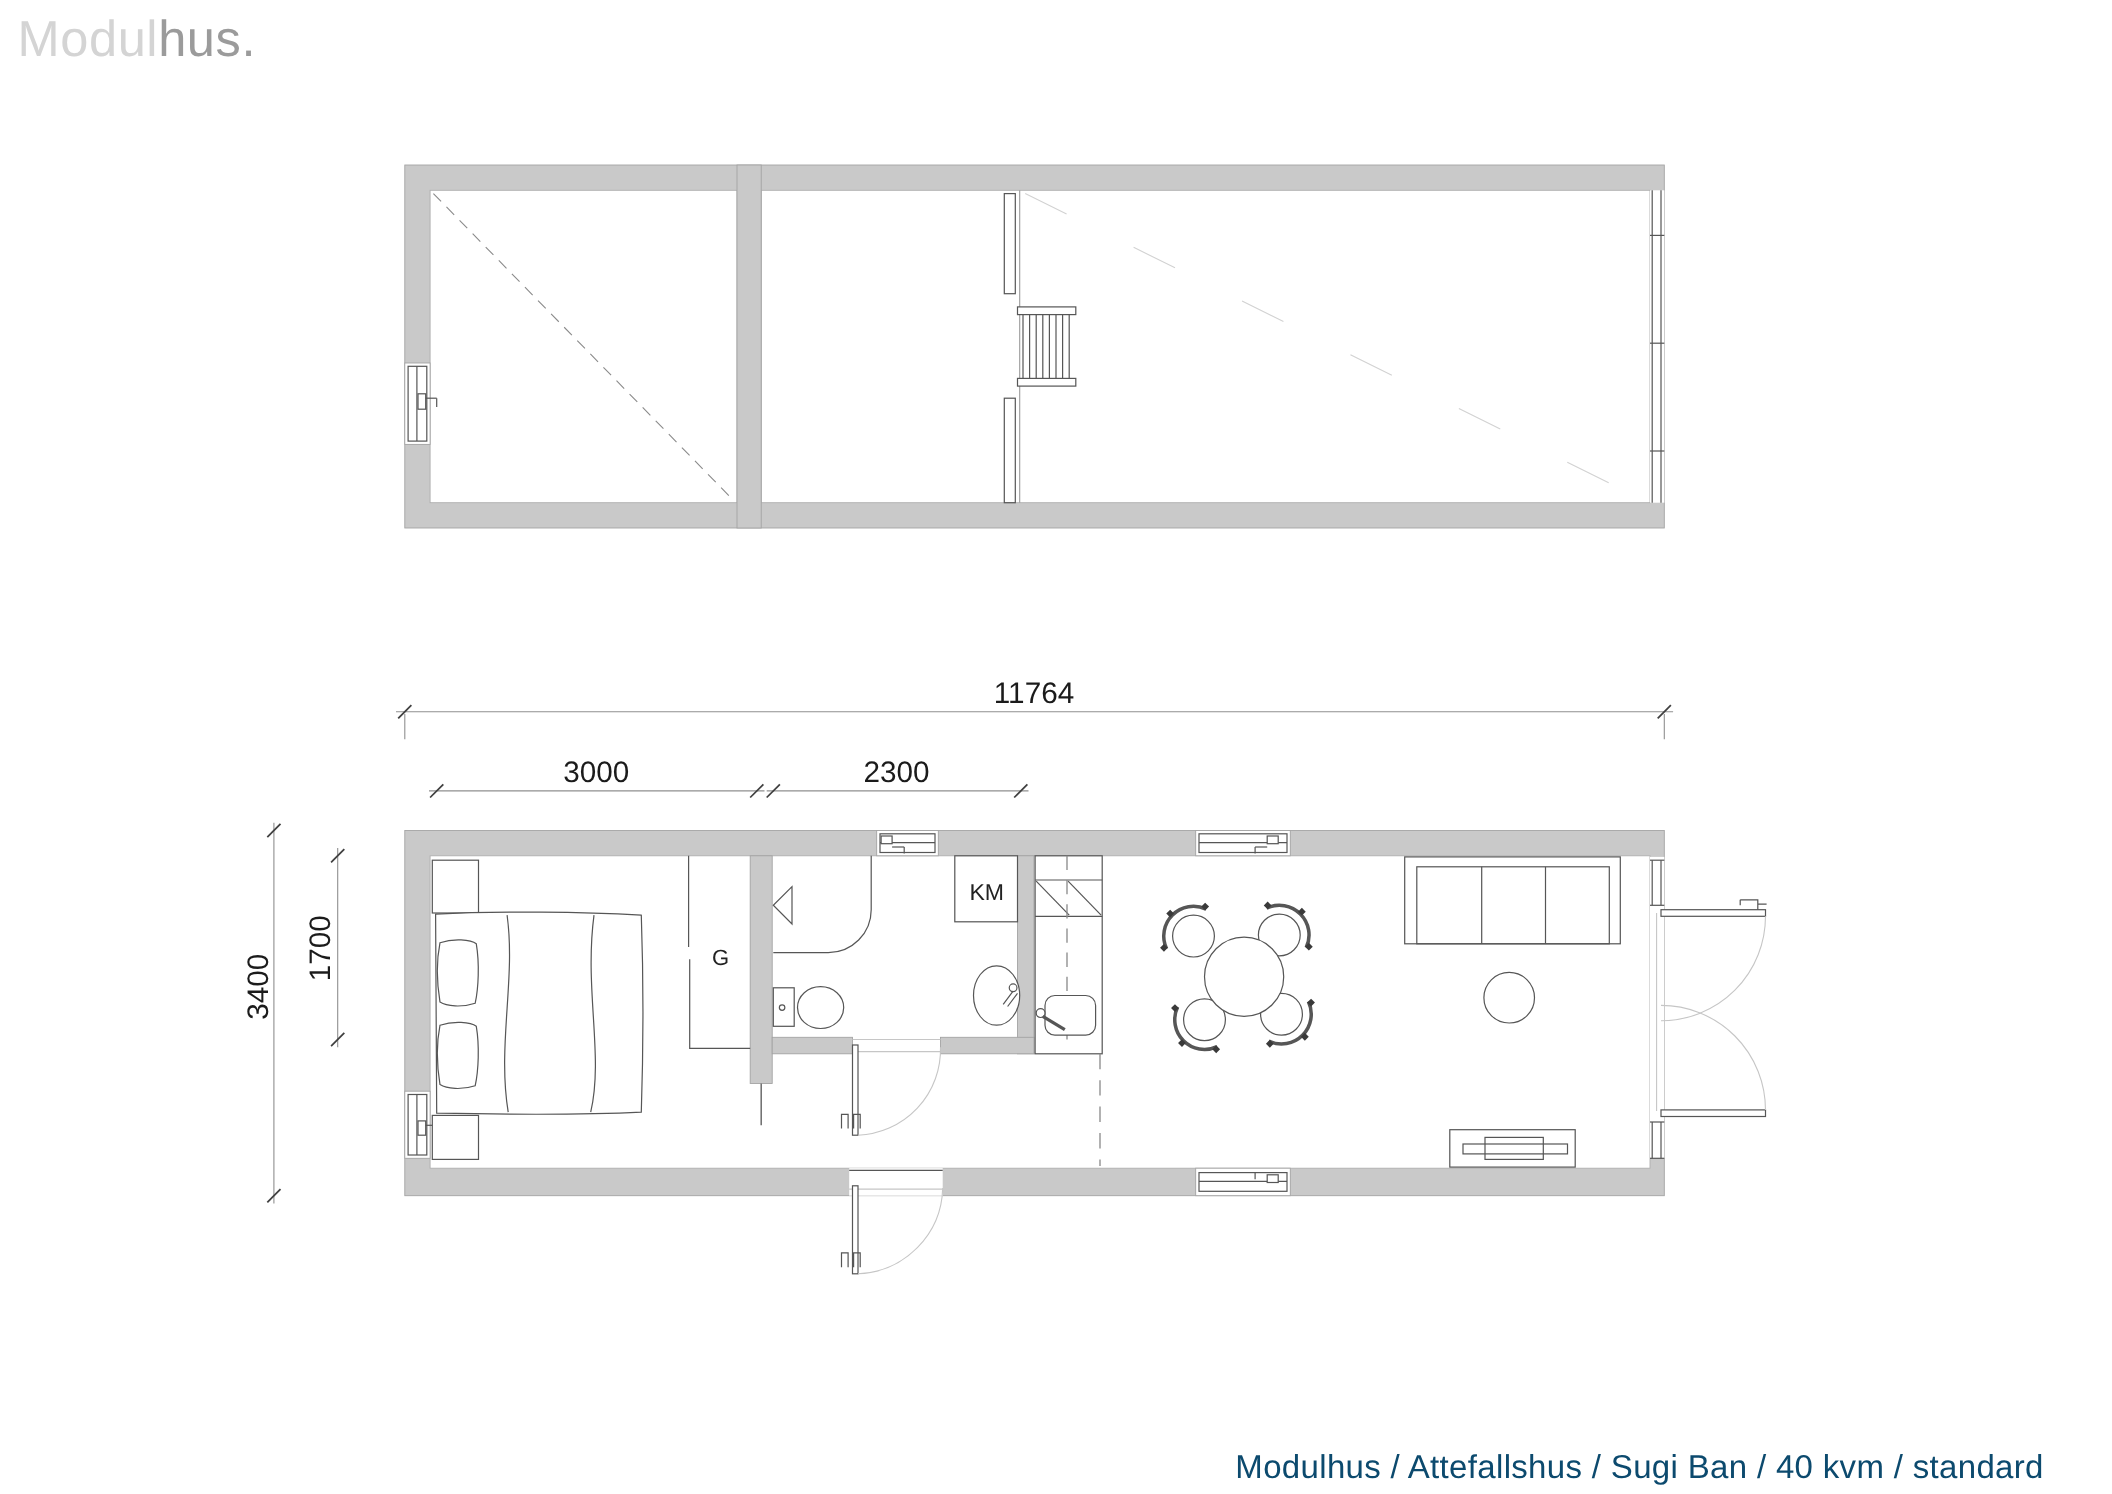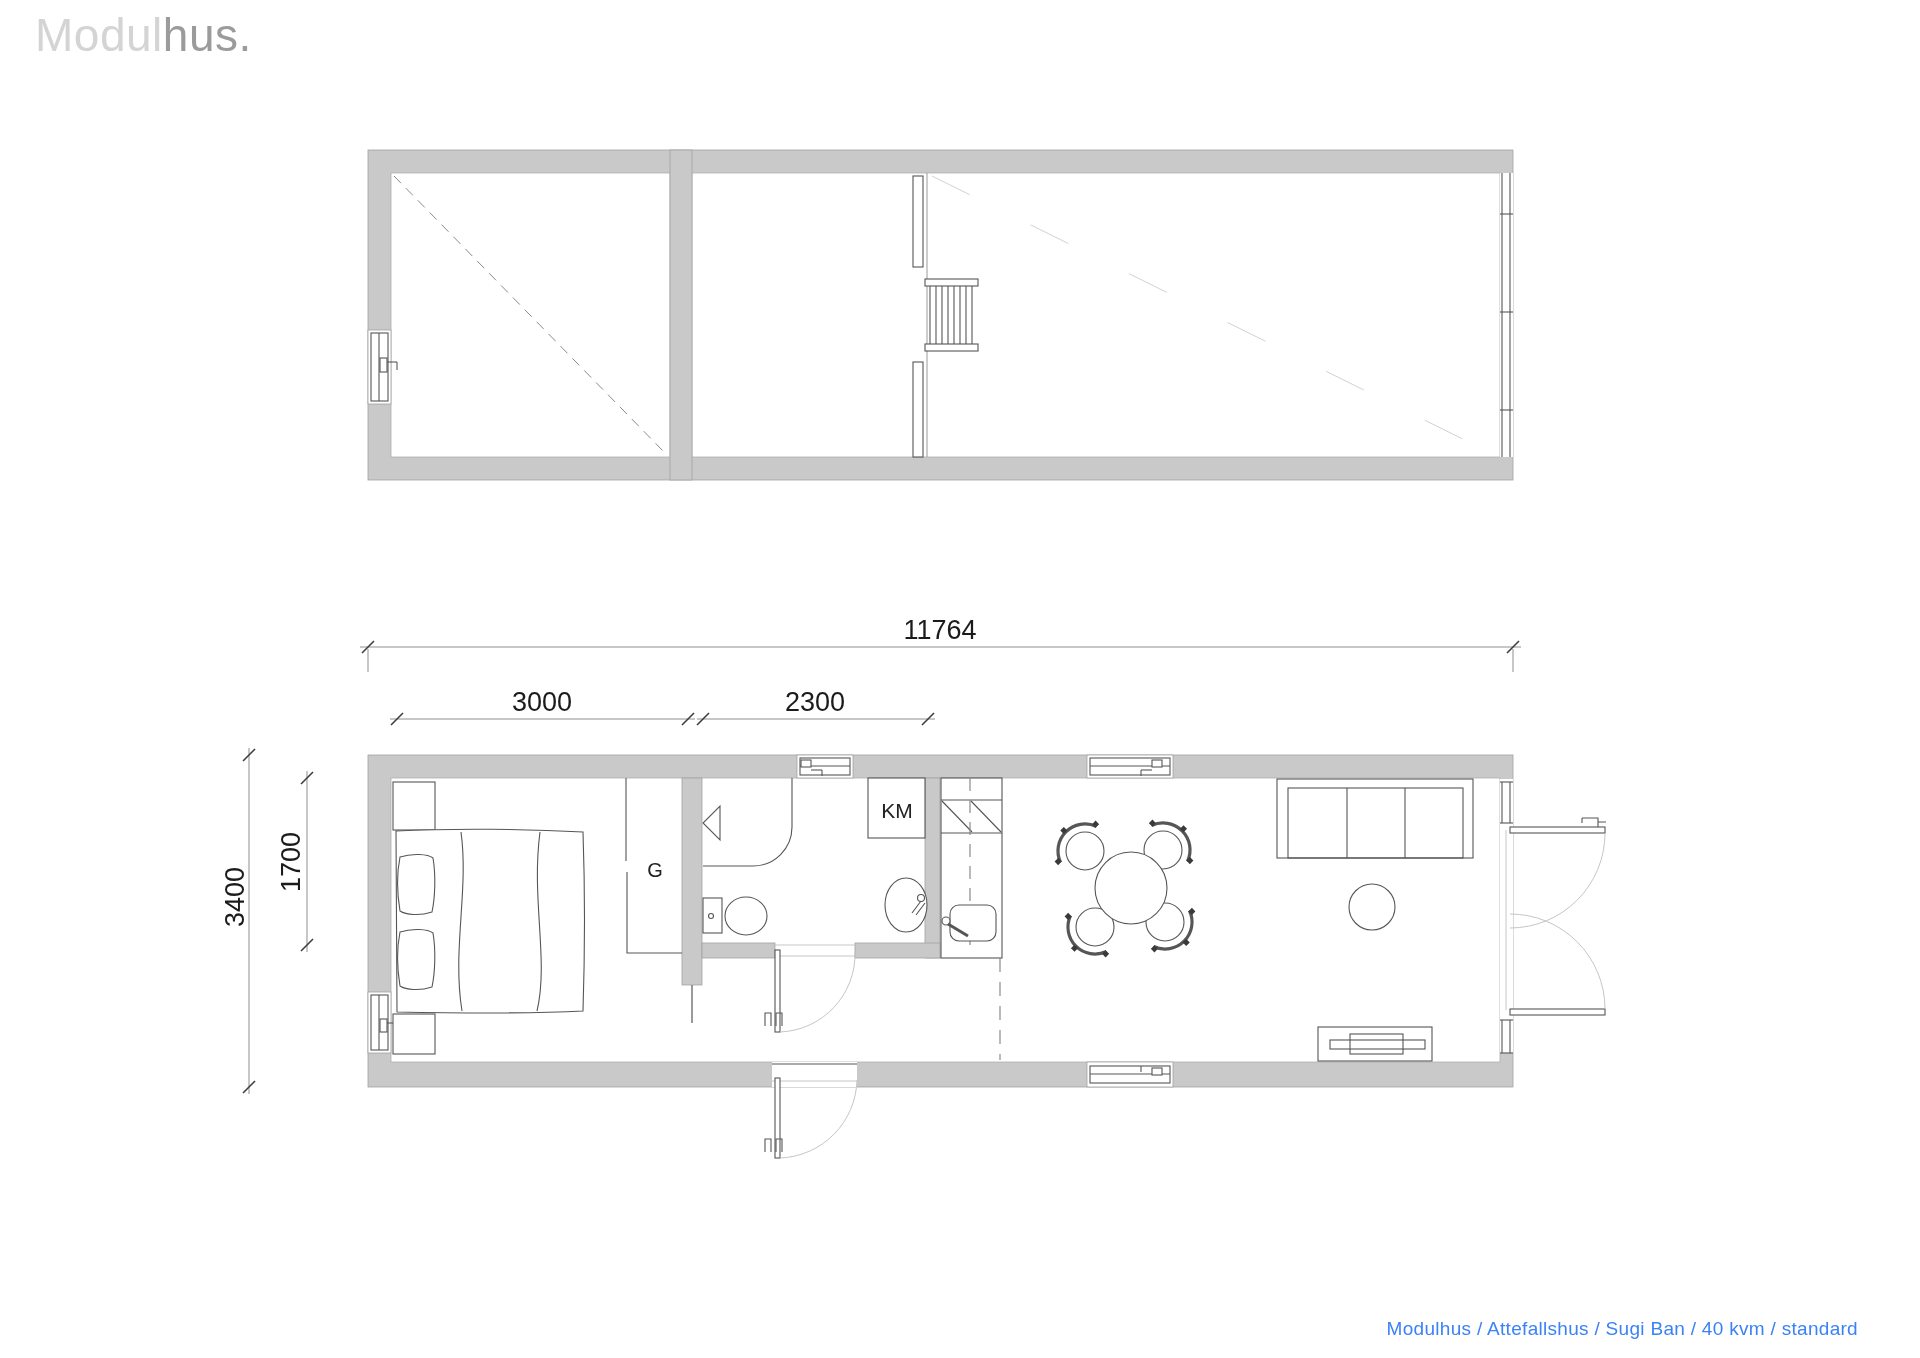--- a/index.html
+++ b/index.html
@@ -1,21 +1,21 @@
 <!DOCTYPE html>
 <html><head>
 <meta charset="utf-8">
 <style>
   html,body{margin:0;padding:0;background:#ffffff;}
   .canvas{position:relative;width:1920px;height:1358px;background:#fff;overflow:hidden;
           font-family:"Liberation Sans", sans-serif;}
   .logo{position:absolute;left:16px;top:8px;font-size:46px;font-weight:500;letter-spacing:.5px;}
-  .logo .lt{color:#d4d4d4;margin-left:19px;}
+  .logo .lt{color:#d4d4d4;}
   .logo .dk{color:#9b9b9b;text-align:center;}
-  .caption{position:absolute;right:62px;top:1318px;font-size:19px;color:#3b82f6;letter-spacing:.3px;}
+  .caption{position:absolute;right:62px;top:1318px;font-size:30px;color:#0c4a6e;letter-spacing:.3px;}
   svg{position:absolute;left:0;top:0;}
   .wall{fill:#c9c9c9;stroke:#a2a2a2;stroke-width:.8;}
   .room{fill:#ffffff;stroke:#aeaeae;stroke-width:.8;}
   .fix{fill:#ffffff;stroke:#565656;stroke-width:1.1;}
   .ln{stroke:#565656;stroke-width:1.1;fill:none;}
   .lt-ln{stroke:#c6c6c6;stroke-width:1;fill:none;}
   .dash{stroke:#8a8a8a;stroke-width:1;fill:none;stroke-dasharray:10 7;}
   .dimln{stroke:#8f8f8f;stroke-width:1;fill:none;}
   .tick{stroke:#3f3f3f;stroke-width:1.6;}
   .dimtxt{font-family:"Liberation Sans",sans-serif;font-size:27px;fill:#1b1b1b;}

